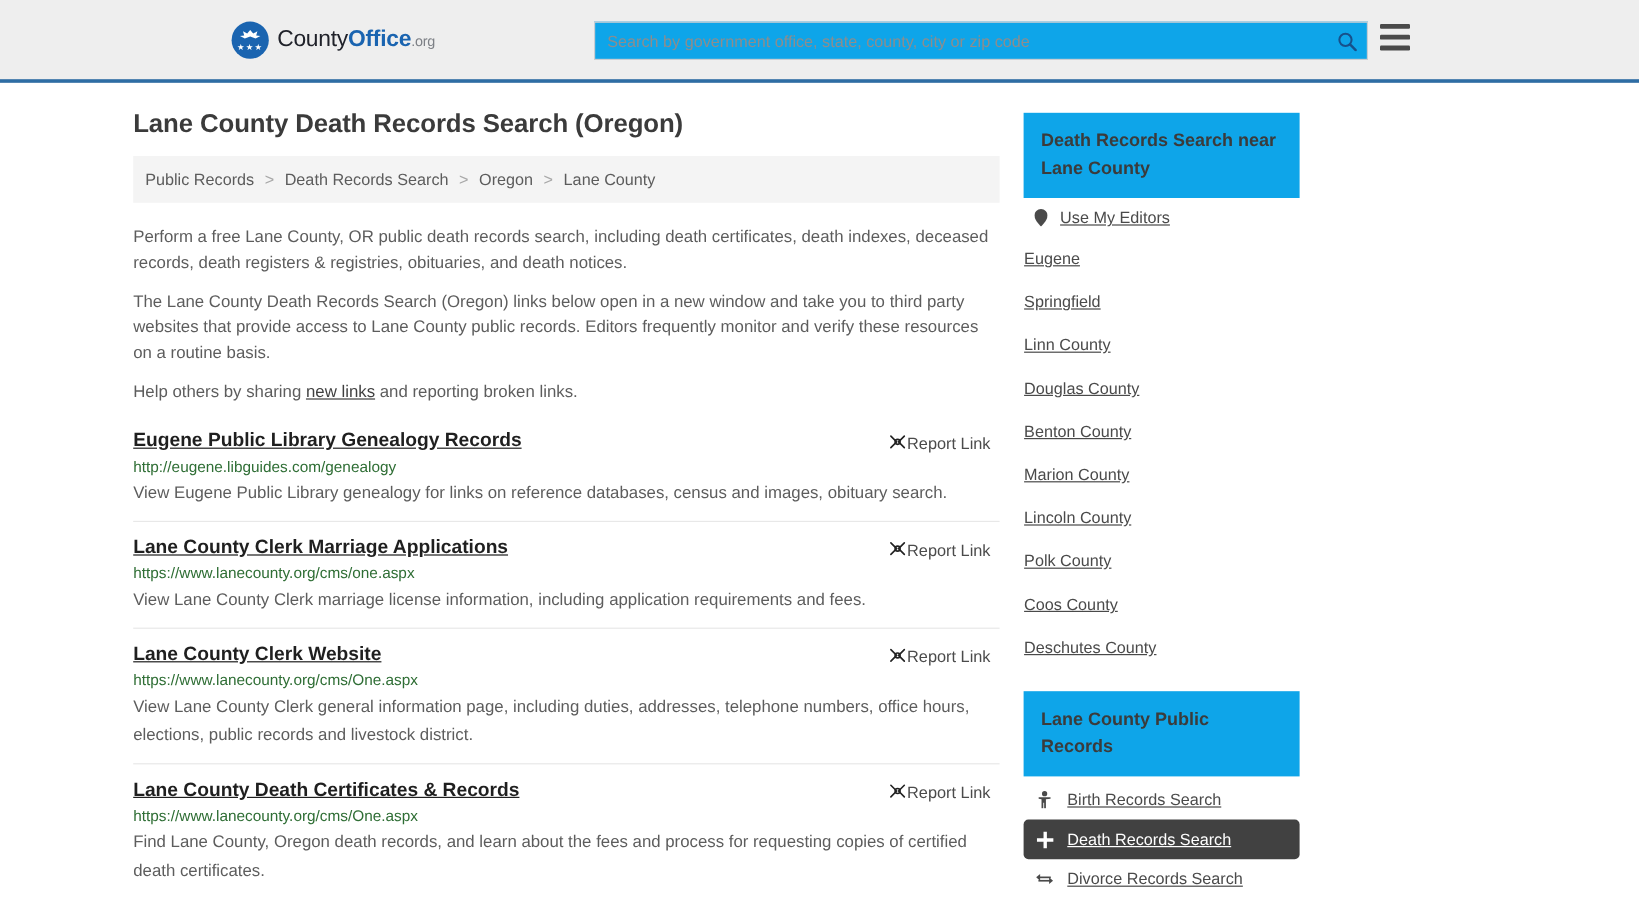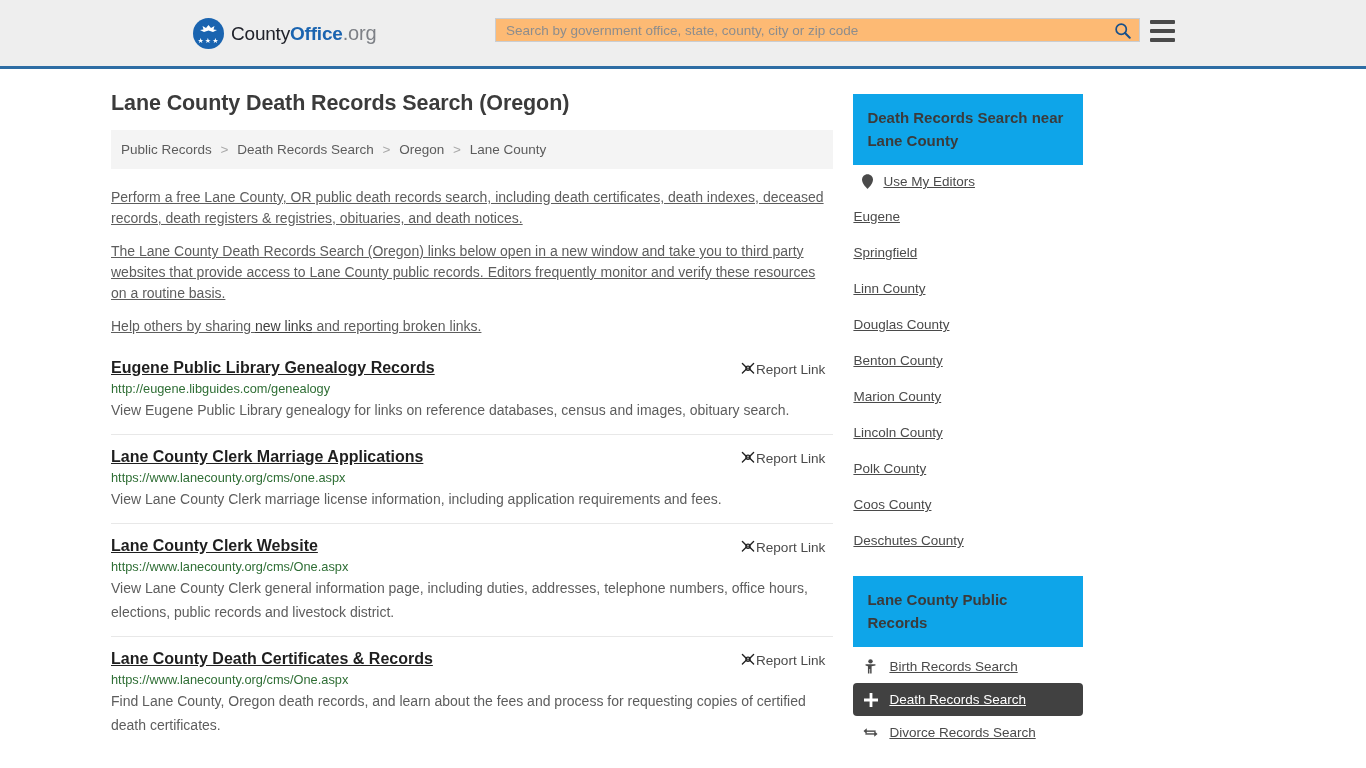--- a/index.html
+++ b/index.html
@@ -47,29 +47,29 @@
     letter-spacing: 1px;
     line-height: 7px;
   }
   .brand-text {
     font-size: 19px;
     letter-spacing: -0.2px;
     white-space: nowrap;
   }
   .brand-text .t-county { color: #20222a; }
   .brand-text .t-office { color: #1a64b0; font-weight: bold; }
-  .brand-text .t-org { color: #7d8086; font-size: 20px; }
+  .brand-text .t-org { color: #7d8086; font-size: 12px; }
 
   .search-wrap {
     position: absolute;
     left: 495px;
     top: 18px;
     width: 645px;
-    height: 24px;
-    background: #fdba74;
+    height: 32px;
+    background: #0ea5e9;
     border: 1px solid #c9cdd2;
     display: flex;
     align-items: center;
   }
   .search-input {
     flex: 1;
     border: 0;
     outline: none;
     background: transparent;
     font-family: "Liberation Sans", sans-serif;
@@ -126,21 +126,20 @@
   }
   .breadcrumb a { color: #5c5c5c; text-decoration: none; }
   .breadcrumb .sep { color: #a8a8a8; margin: 0 5px; }
 
   .intro { padding-top: 6px; }
   .intro p {
     font-size: 14px;
     line-height: 21px;
     color: #5d5d5d;
     margin: 12px 0 0 0;
-    text-decoration: underline;
   }
   .intro p a { color: #3f3f3f; text-decoration: underline; }
 
   
   .results { margin-top: 22px; }
   .result {
     border-bottom: 1px solid #e8e8e8;
     padding-bottom: 12px;
     margin-bottom: 13px;
     position: relative;

